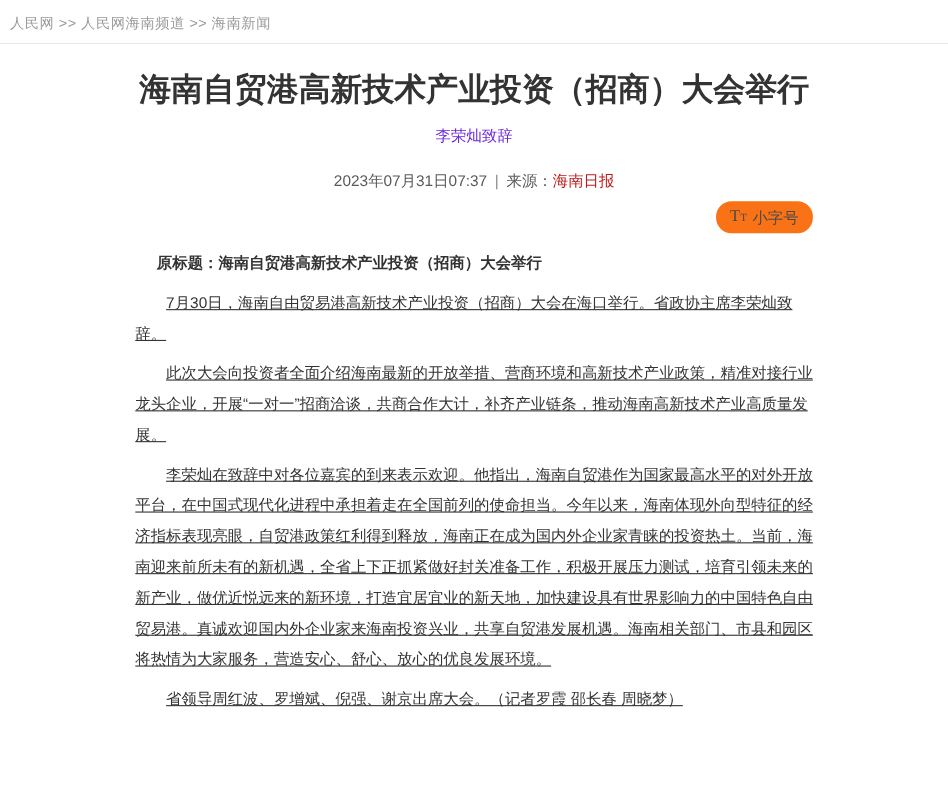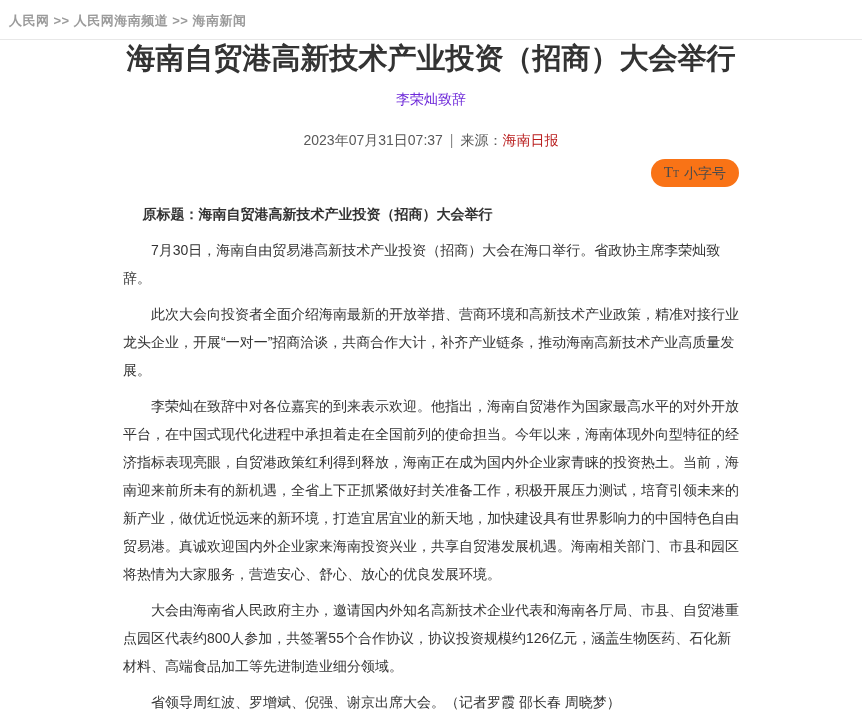--- a/index.html
+++ b/index.html
@@ -8,39 +8,39 @@
     overflow: hidden;
     background: #ffffff;
     font-family: "Liberation Sans", "DejaVu Sans", sans-serif;
   }
   
   .breadcrumb-bar {
     padding: 12px 10px 9px 9px;
     font-size: 13px;
     color: #9b9b9b;
     letter-spacing: 0.5px;
-    font-weight: bold;
   }
   .breadcrumb-bar a {
     color: #9b9b9b;
     text-decoration: none;
     cursor: pointer;
   }
   .breadcrumb-sep { margin: 0 4px; }
   .top-divider {
     border: none;
     border-top: 1px solid #e8e8e8;
     height: 0;
   }
   
   .article-wrap {
     width: 616px;
     margin: 0 auto;
   }
   .article-title {
+    margin-top: 24px;
     font-size: 29px;
     line-height: 37px;
     font-weight: 700;
     text-align: center;
     color: #333333;
   }
   .article-subtitle {
     margin-top: 14px;
     text-align: center;
     font-size: 14px;
@@ -82,20 +82,21 @@
     color: #333333;
   }
   .original-title {
     text-indent: 1.4em;
     margin: 4px 0 0;
     font-weight: bold;
   }
   .body-para {
     text-indent: 2em;
     margin: 8px 0;
+    text-decoration: underline;
   }
 </style>
 </head>
 <body>
 
 <header class="breadcrumb-bar">
   <a>人民网</a><span class="breadcrumb-sep">&gt;&gt;</span><a>人民网海南频道</a><span class="breadcrumb-sep">&gt;&gt;</span><a>海南新闻</a>
 </header>
 
 <hr class="top-divider">
@@ -115,18 +116,17 @@
       <span><span class="t-large">T</span><span class="t-small">T</span></span>
       <span class="pill-label">小字号</span>
     </div>
   </div>
 
   <div class="article-body">
     <p class="original-title">原标题：海南自贸港高新技术产业投资（招商）大会举行</p>
     <p class="body-para">7月30日，海南自由贸易港高新技术产业投资（招商）大会在海口举行。省政协主席李荣灿致辞。</p>
     <p class="body-para">此次大会向投资者全面介绍海南最新的开放举措、营商环境和高新技术产业政策，精准对接行业龙头企业，开展“一对一”招商洽谈，共商合作大计，补齐产业链条，推动海南高新技术产业高质量发展。</p>
     <p class="body-para">李荣灿在致辞中对各位嘉宾的到来表示欢迎。他指出，海南自贸港作为国家最高水平的对外开放平台，在中国式现代化进程中承担着走在全国前列的使命担当。今年以来，海南体现外向型特征的经济指标表现亮眼，自贸港政策红利得到释放，海南正在成为国内外企业家青睐的投资热土。当前，海南迎来前所未有的新机遇，全省上下正抓紧做好封关准备工作，积极开展压力测试，培育引领未来的新产业，做优近悦远来的新环境，打造宜居宜业的新天地，加快建设具有世界影响力的中国特色自由贸易港。真诚欢迎国内外企业家来海南投资兴业，共享自贸港发展机遇。海南相关部门、市县和园区将热情为大家服务，营造安心、舒心、放心的优良发展环境。</p>
-    <p class="body-para">大会由海南省人民政府主办，邀请国内外知名高新技术企业代表和海南各厅局、市县、自贸港重点园区代表约800人参加，共签署55个合作协议，协议投资规模约126亿元，涵盖生物医药、石化新材料、高端食品加工等先进制造业细分领域。</p>
     <p class="body-para">省领导周红波、罗增斌、倪强、谢京出席大会。（记者罗霞 邵长春 周晓梦）</p>
 
   </div>
 
 </main>
 
 </body></html>

